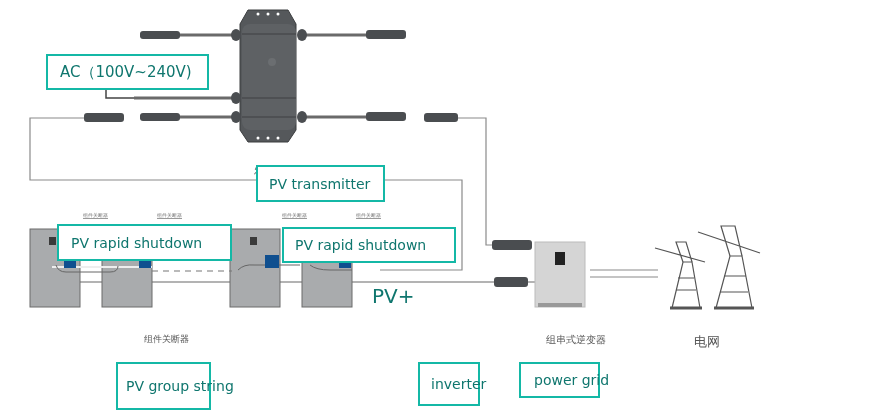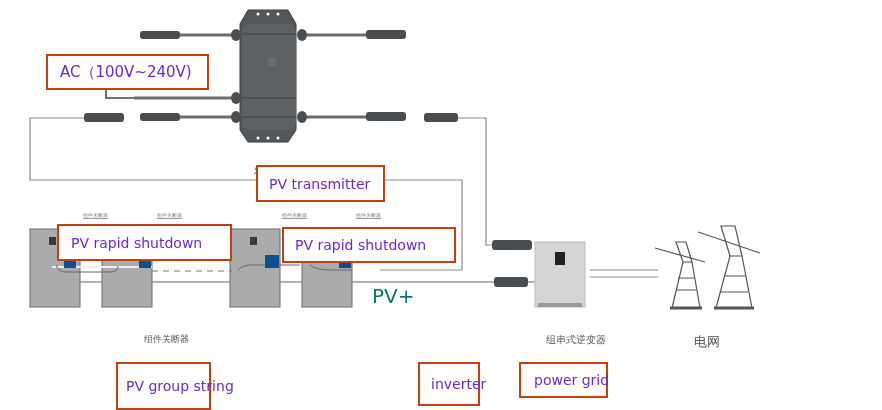--- a/index.html
+++ b/index.html
@@ -1,18 +1,18 @@
 <!DOCTYPE html>
 <html><head>
 <meta charset="utf-8">
 <style>
   html, body { margin:0; padding:0; background:#ffffff; }
   body { width:882px; height:410px; position:relative; overflow:hidden; font-family:"Liberation Sans", sans-serif; }
   #diagram { position:absolute; left:0; top:0; }
-  .label-box { position:absolute; background:#fff; border:2px solid #c2410c; color:#6d28d9; font-family:"DejaVu Sans", sans-serif; white-space:nowrap; box-sizing:border-box; display:flex; align-items:center; }
+  .label-box { position:absolute; background:#fff; border:2px solid #14b8a6; color:#0f766e; font-family:"DejaVu Sans", sans-serif; white-space:nowrap; box-sizing:border-box; display:flex; align-items:center; }
   .cn { position:absolute; font-family:Liberation Mono, monospace; color:#555; white-space:nowrap;margin-top:15px; }
   .cn-small { position:absolute; font-family:"DejaVu Sans", sans-serif; color:#777; font-size:5px; white-space:nowrap; border-bottom:1px solid #999; }
   .pvplus { position:absolute; font-family:"DejaVu Sans", sans-serif; color:#0f766e; font-size:20px; }
 </style>
 </head>
 <body>
 
 <svg id="diagram" width="882" height="410" viewBox="0 0 882 410">
 
   <path d="M98,118 L30,118 L30,180 L462,180 L462,270 L380,270" fill="none" stroke="#8a8a8a" stroke-width="1.2"></path>
@@ -110,13 +110,13 @@
 <div class="cn-small" style="left:356px; top:212px;">组件关断器</div>
 
 <div class="pvplus" style="left:372px; top:284px;">PV+</div>
 
 <div class="label-box" style="left:46px; top:54px; width:163px; height:36px; font-size:15px; padding-left:12px;">AC（100V~240V)</div>
 <div class="label-box" style="left:256px; top:165px; width:129px; height:37px; font-size:14px; padding-left:11px;">PV transmitter</div>
 <div class="label-box" style="left:57px; top:224px; width:175px; height:37px; font-size:14px; padding-left:12px;">PV rapid shutdown</div>
 <div class="label-box" style="left:282px; top:227px; width:174px; height:36px; font-size:14px; padding-left:11px;">PV rapid shutdown</div>
 <div class="label-box" style="left:116px; top:362px; width:95px; height:48px; font-size:14px; padding-left:8px;">PV group string</div>
 <div class="label-box" style="left:418px; top:362px; width:62px; height:44px; font-size:14px; padding-left:11px;">inverter</div>
-<div class="label-box" style="left:519px; top:362px; width:89px; height:36px; font-size:14px; padding-left:13px;">power grid</div>
+<div class="label-box" style="left:519px; top:362px; width:81px; height:36px; font-size:14px; padding-left:13px;">power grid</div>
 
 </body></html>

